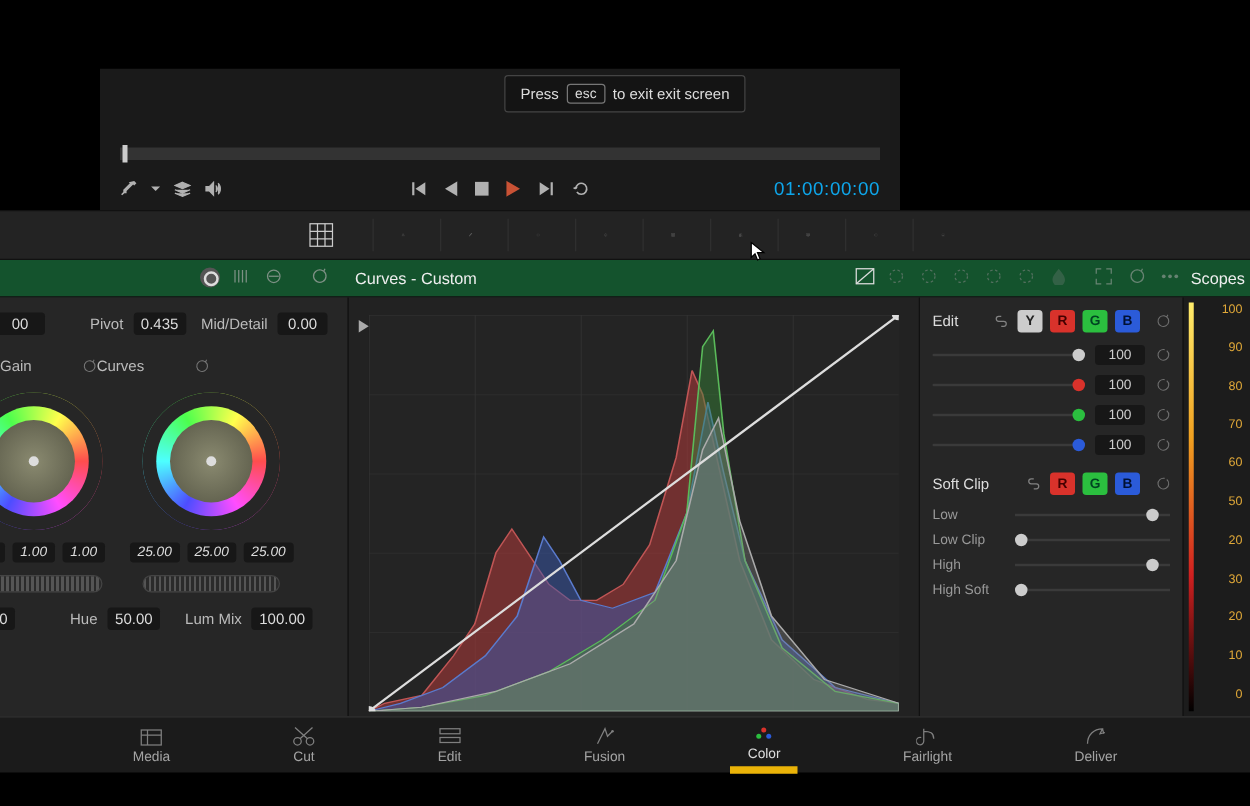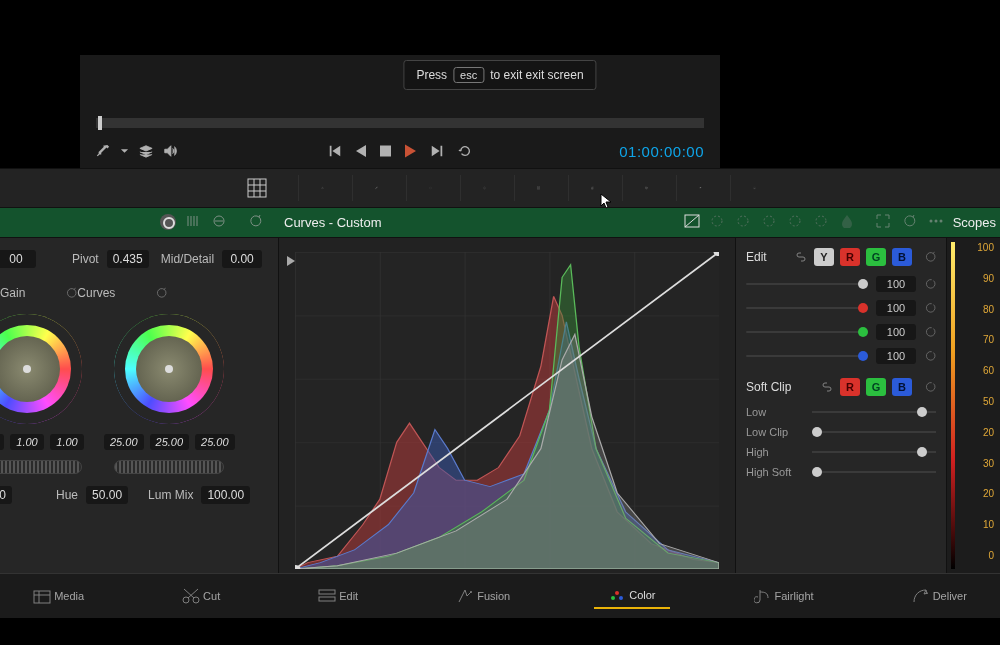--- a/index.html
+++ b/index.html
@@ -160,22 +160,22 @@
   .scale-grad{
     position:absolute; left:4px; top:4px; bottom:4px; width:4px;
     background:linear-gradient(#ffec6b,#f0a020,#d02020,#000);
   }
 
   .bottom-tabs{
     position:absolute; left:0; right:0; bottom:27px; height:45px;
     background:#1b1b1b; display:flex; justify-content:center; align-items:center; gap:70px;
     border-top:1px solid #333;
   }
-  .btab{ display:flex; align-items:center; gap:3px; cursor:pointer; opacity:.7; padding:4px 14px;}
-  .btab.active{ opacity:1; border-bottom:2px solid #eab308; position:relative;}
+  .btab{ display:flex; flex-direction:column; align-items:center; gap:3px; cursor:pointer; opacity:.7; padding:4px 14px;}
+  .btab.active{ opacity:1; border-bottom:6px solid #eab308; position:relative;}
   .btab .bicon{width:18px;height:16px;}
   .btab .blabel{ font-size:11px; color:#ddd;}
 
   svg{display:block;}
 </style>
 </head>
 <body>
 
 <div class="black-top"></div>
 <div class="black-left"></div>

